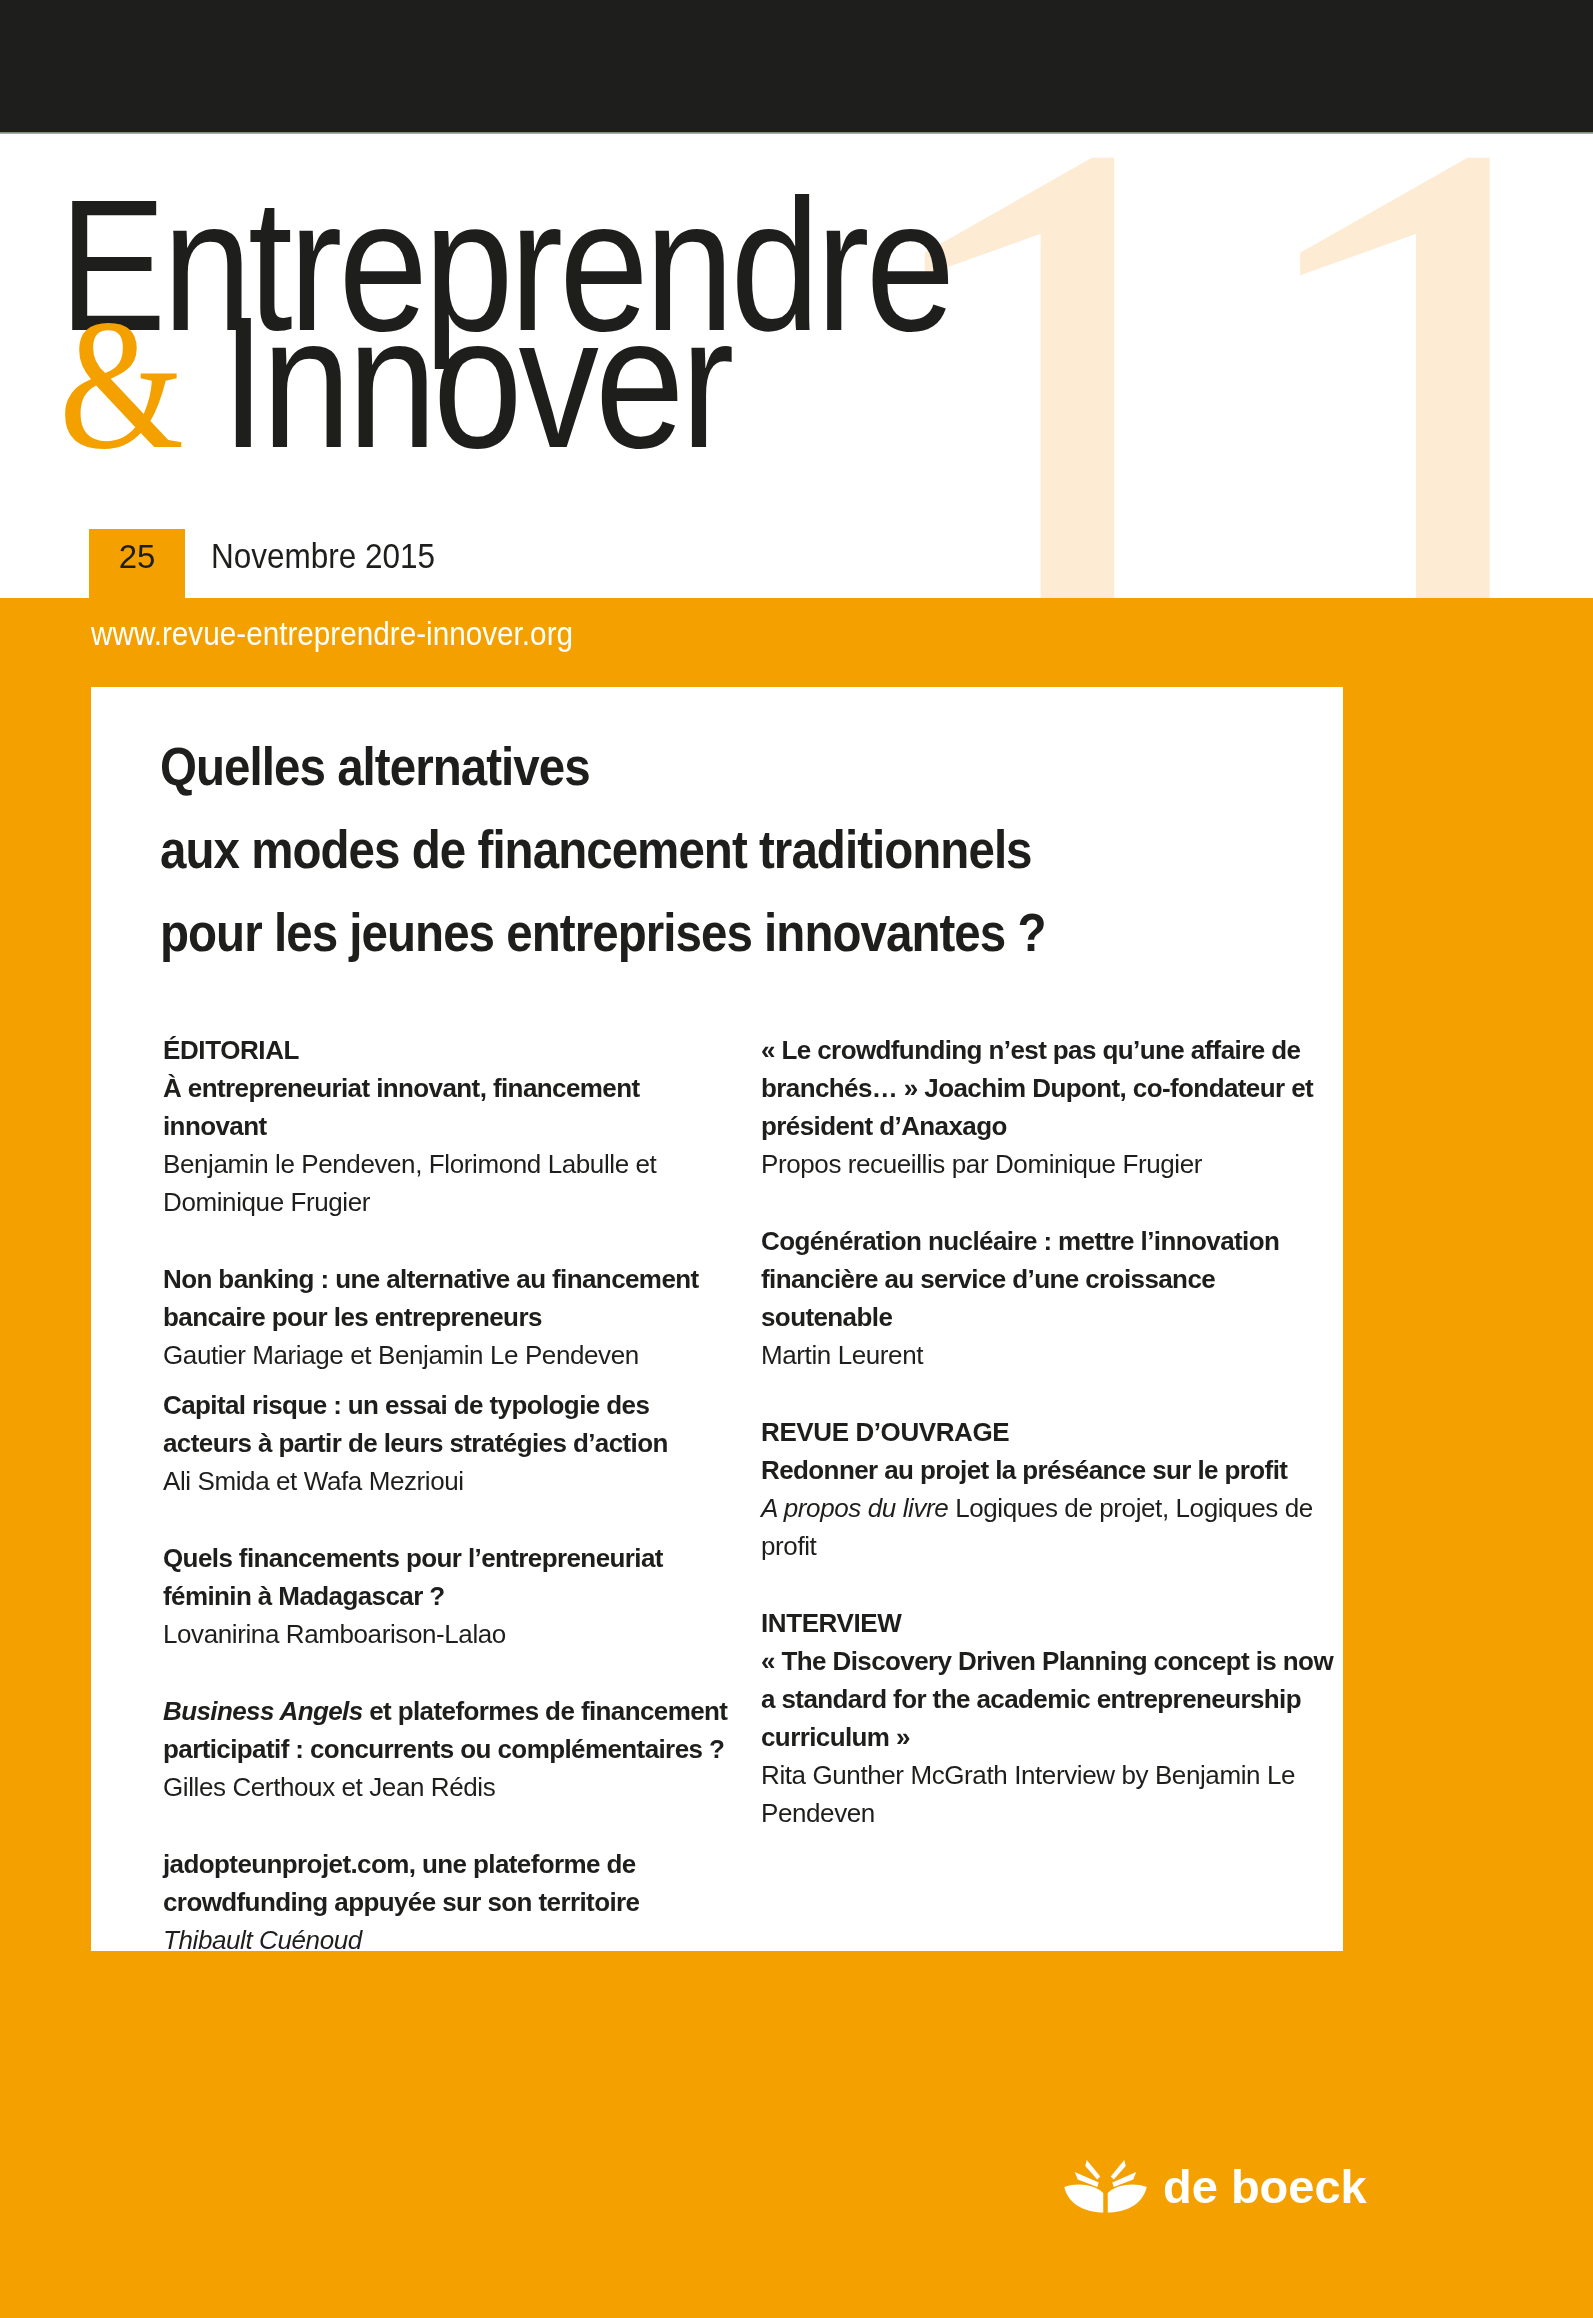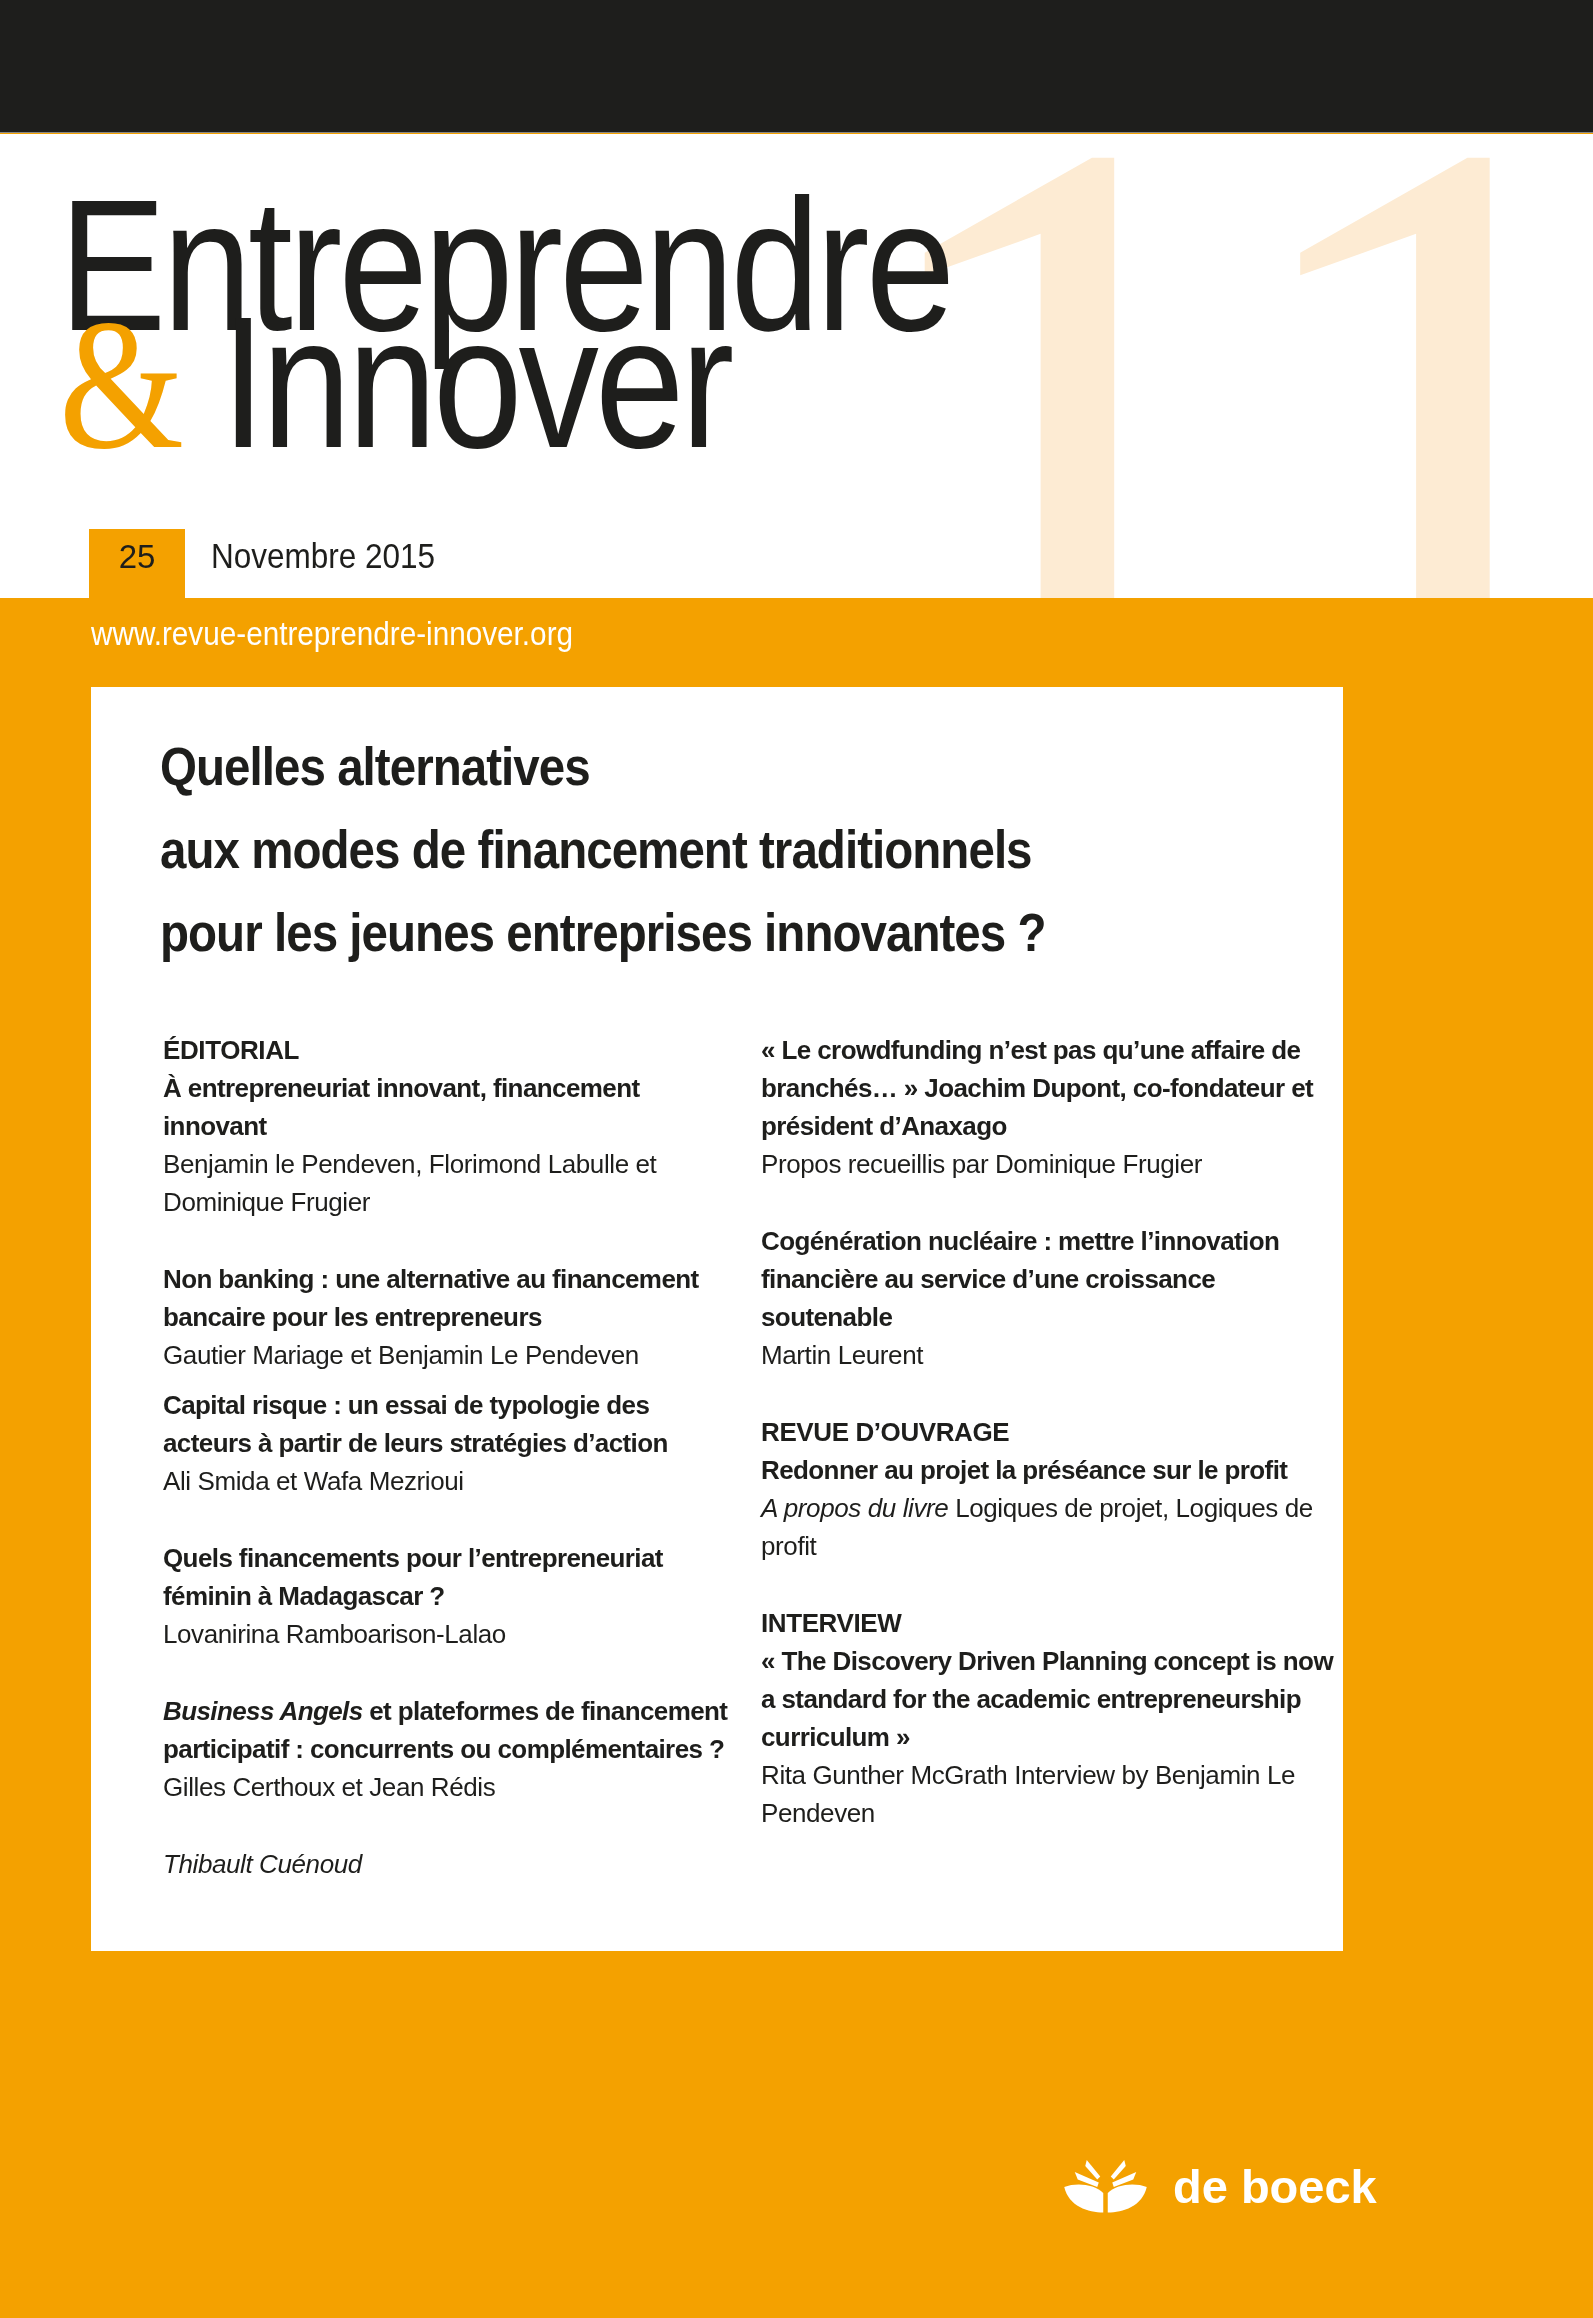--- a/index.html
+++ b/index.html
@@ -68,21 +68,21 @@
   .col.left { left: 72px; }
   .col.right { left: 670px; }
   .entry { margin-bottom: 12px; }
   .section-label { font-weight: 700; letter-spacing: -0.4px; }
   .entry-title { font-weight: 700; letter-spacing: -0.6px; }
   .entry-author { font-weight: 400; letter-spacing: -0.4px; }
   .italic { font-style: italic; }
   .gap-lg { margin-bottom: 39px; }
   .publisher {
     position: absolute; left: 1061px; top: 2158px; height: 57px;
-    display: flex; align-items: center; gap: 23px;
+    display: flex; align-items: center; gap: 13px;
   }
   .publisher-name {
     font-size: 47px; font-weight: 700; color: #ffffff; letter-spacing: 0px;
   }
 </style>
 </head>
 <body>
 
 <div class="topbar"></div>
 
@@ -123,20 +123,21 @@
     </div>
     <div class="entry gap-lg">
       <div class="entry-title">Quels financements pour l’entrepreneuriat féminin à Madagascar ?</div>
       <div class="entry-author">Lovanirina Ramboarison-Lalao</div>
     </div>
     <div class="entry gap-lg">
       <div class="entry-title"><span class="italic">Business Angels</span><span> et plateformes de financement participatif : concurrents ou complémentaires ?</span></div>
       <div class="entry-author">Gilles Certhoux et Jean Rédis</div>
     </div>
     <div class="entry">
+      <div class="entry-title">jadopteunprojet.com, une plateforme de crowdfunding appuyée sur son territoire</div>
       <div class="entry-author italic">Thibault Cuénoud</div>
     </div>
   </div>
 
   <div class="col right">
     <div class="entry gap-lg">
       <div class="entry-title">« Le crowdfunding n’est pas qu’une affaire de branchés… » Joachim Dupont, co-fonda­teur et président d’Anaxago</div>
       <div class="entry-author">Propos recueillis par Dominique Frugier</div>
     </div>
     <div class="entry gap-lg">

